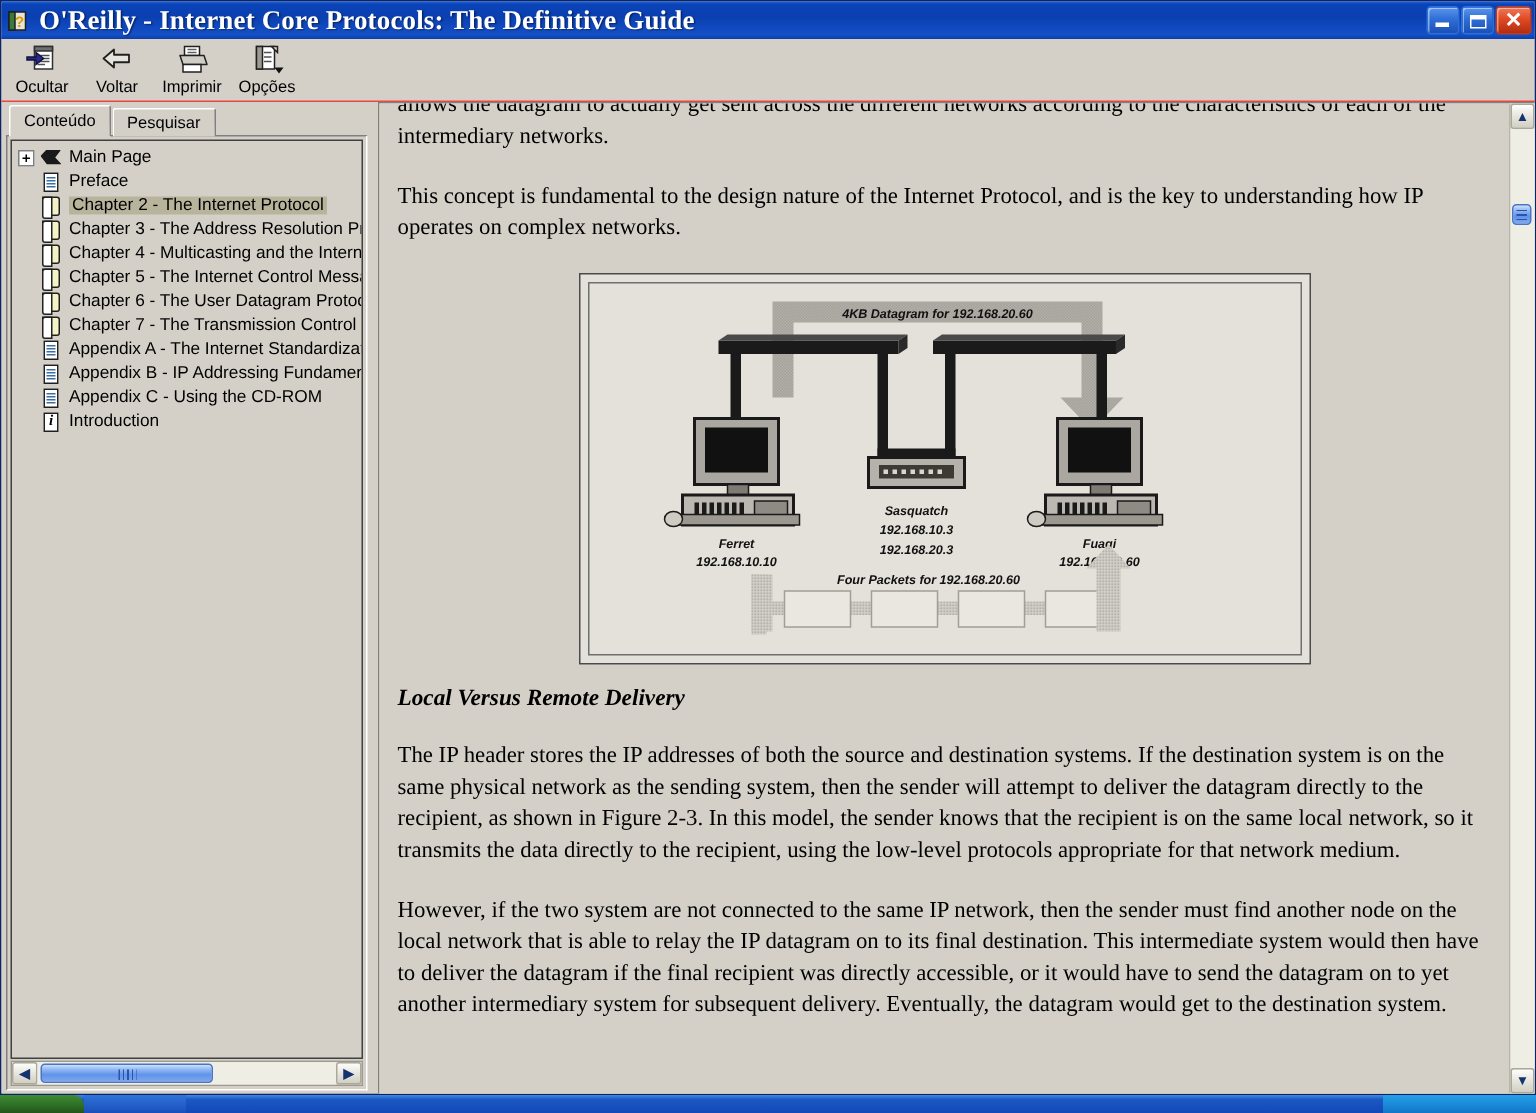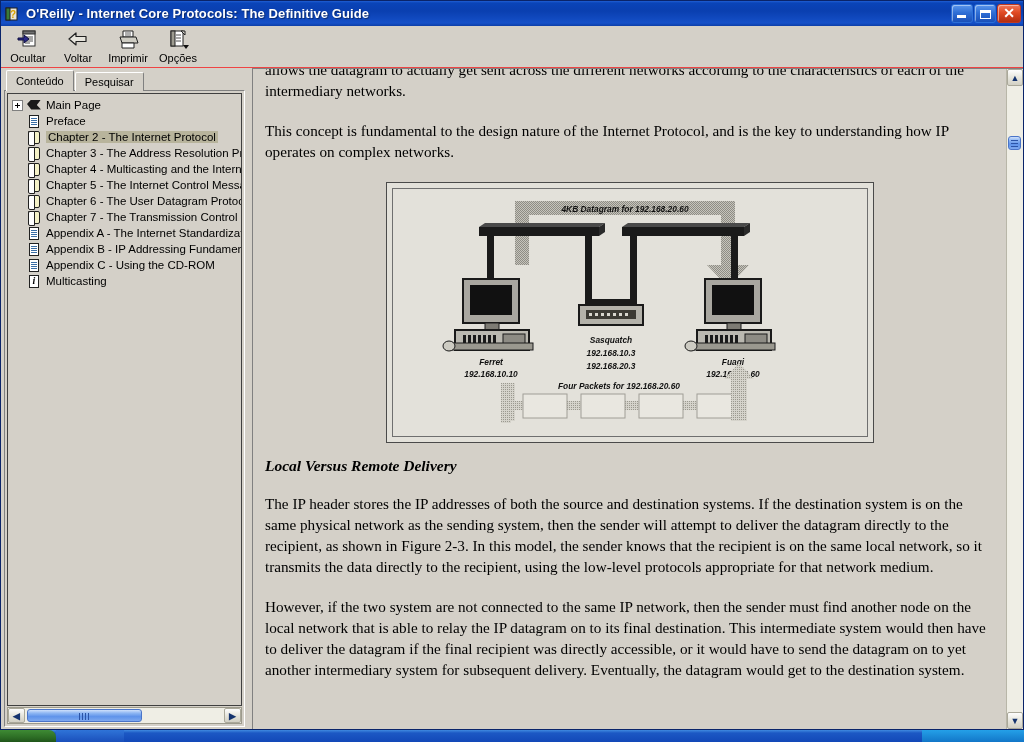--- a/index.html
+++ b/index.html
@@ -28,26 +28,27 @@
     display: flex; align-items: center;
     padding: 0 2px 0 4px;
     position: relative;
   }
   #title-icon {
     width: 16px; height: 16px; flex: 0 0 16px;
     position: relative; margin-right: 5px;
   }
   #title-text {
     color: #ffffff;
-    font-size: 13px;
+    font-size: 18px;
     font-weight: bold;
     letter-spacing: .1px;
     text-shadow: 1px 1px 1px rgba(0,0,0,.45);
     white-space: nowrap;
     flex: 1 1 auto;
+    font-family: Liberation Serif, serif;
   }
   .caption-btn {
     width: 22px; height: 19px;
     margin-left: 1px;
     border: 1px solid #2b6fd8;
     border-radius: 3px;
     background: linear-gradient(180deg,#5b96ec 0%,#2f6fd6 45%,#1a50b8 100%);
     position: relative;
     flex: 0 0 auto;
     box-shadow: inset 1px 1px 0 rgba(255,255,255,.45);
@@ -542,21 +543,21 @@
               <span class="ti">
                 <span class="ic-doc"></span>
               </span>
               <span class="tlabel">Appendix C - Using the CD-ROM</span>
             </div>
             <div class="tree-row">
               <span class="no-exp"></span>
               <span class="ti">
                 <span class="ic-info"></span>
               </span>
-              <span class="tlabel">Multicasting</span>
+              <span class="tlabel">Introduction</span>
             </div>
           </div>
 
         <div id="tree-hscroll">
           <div class="sb-arrow">
             <span>◀</span>
           </div>
           <div id="tree-track">
             <div id="tree-thumb"></div>
           </div>

